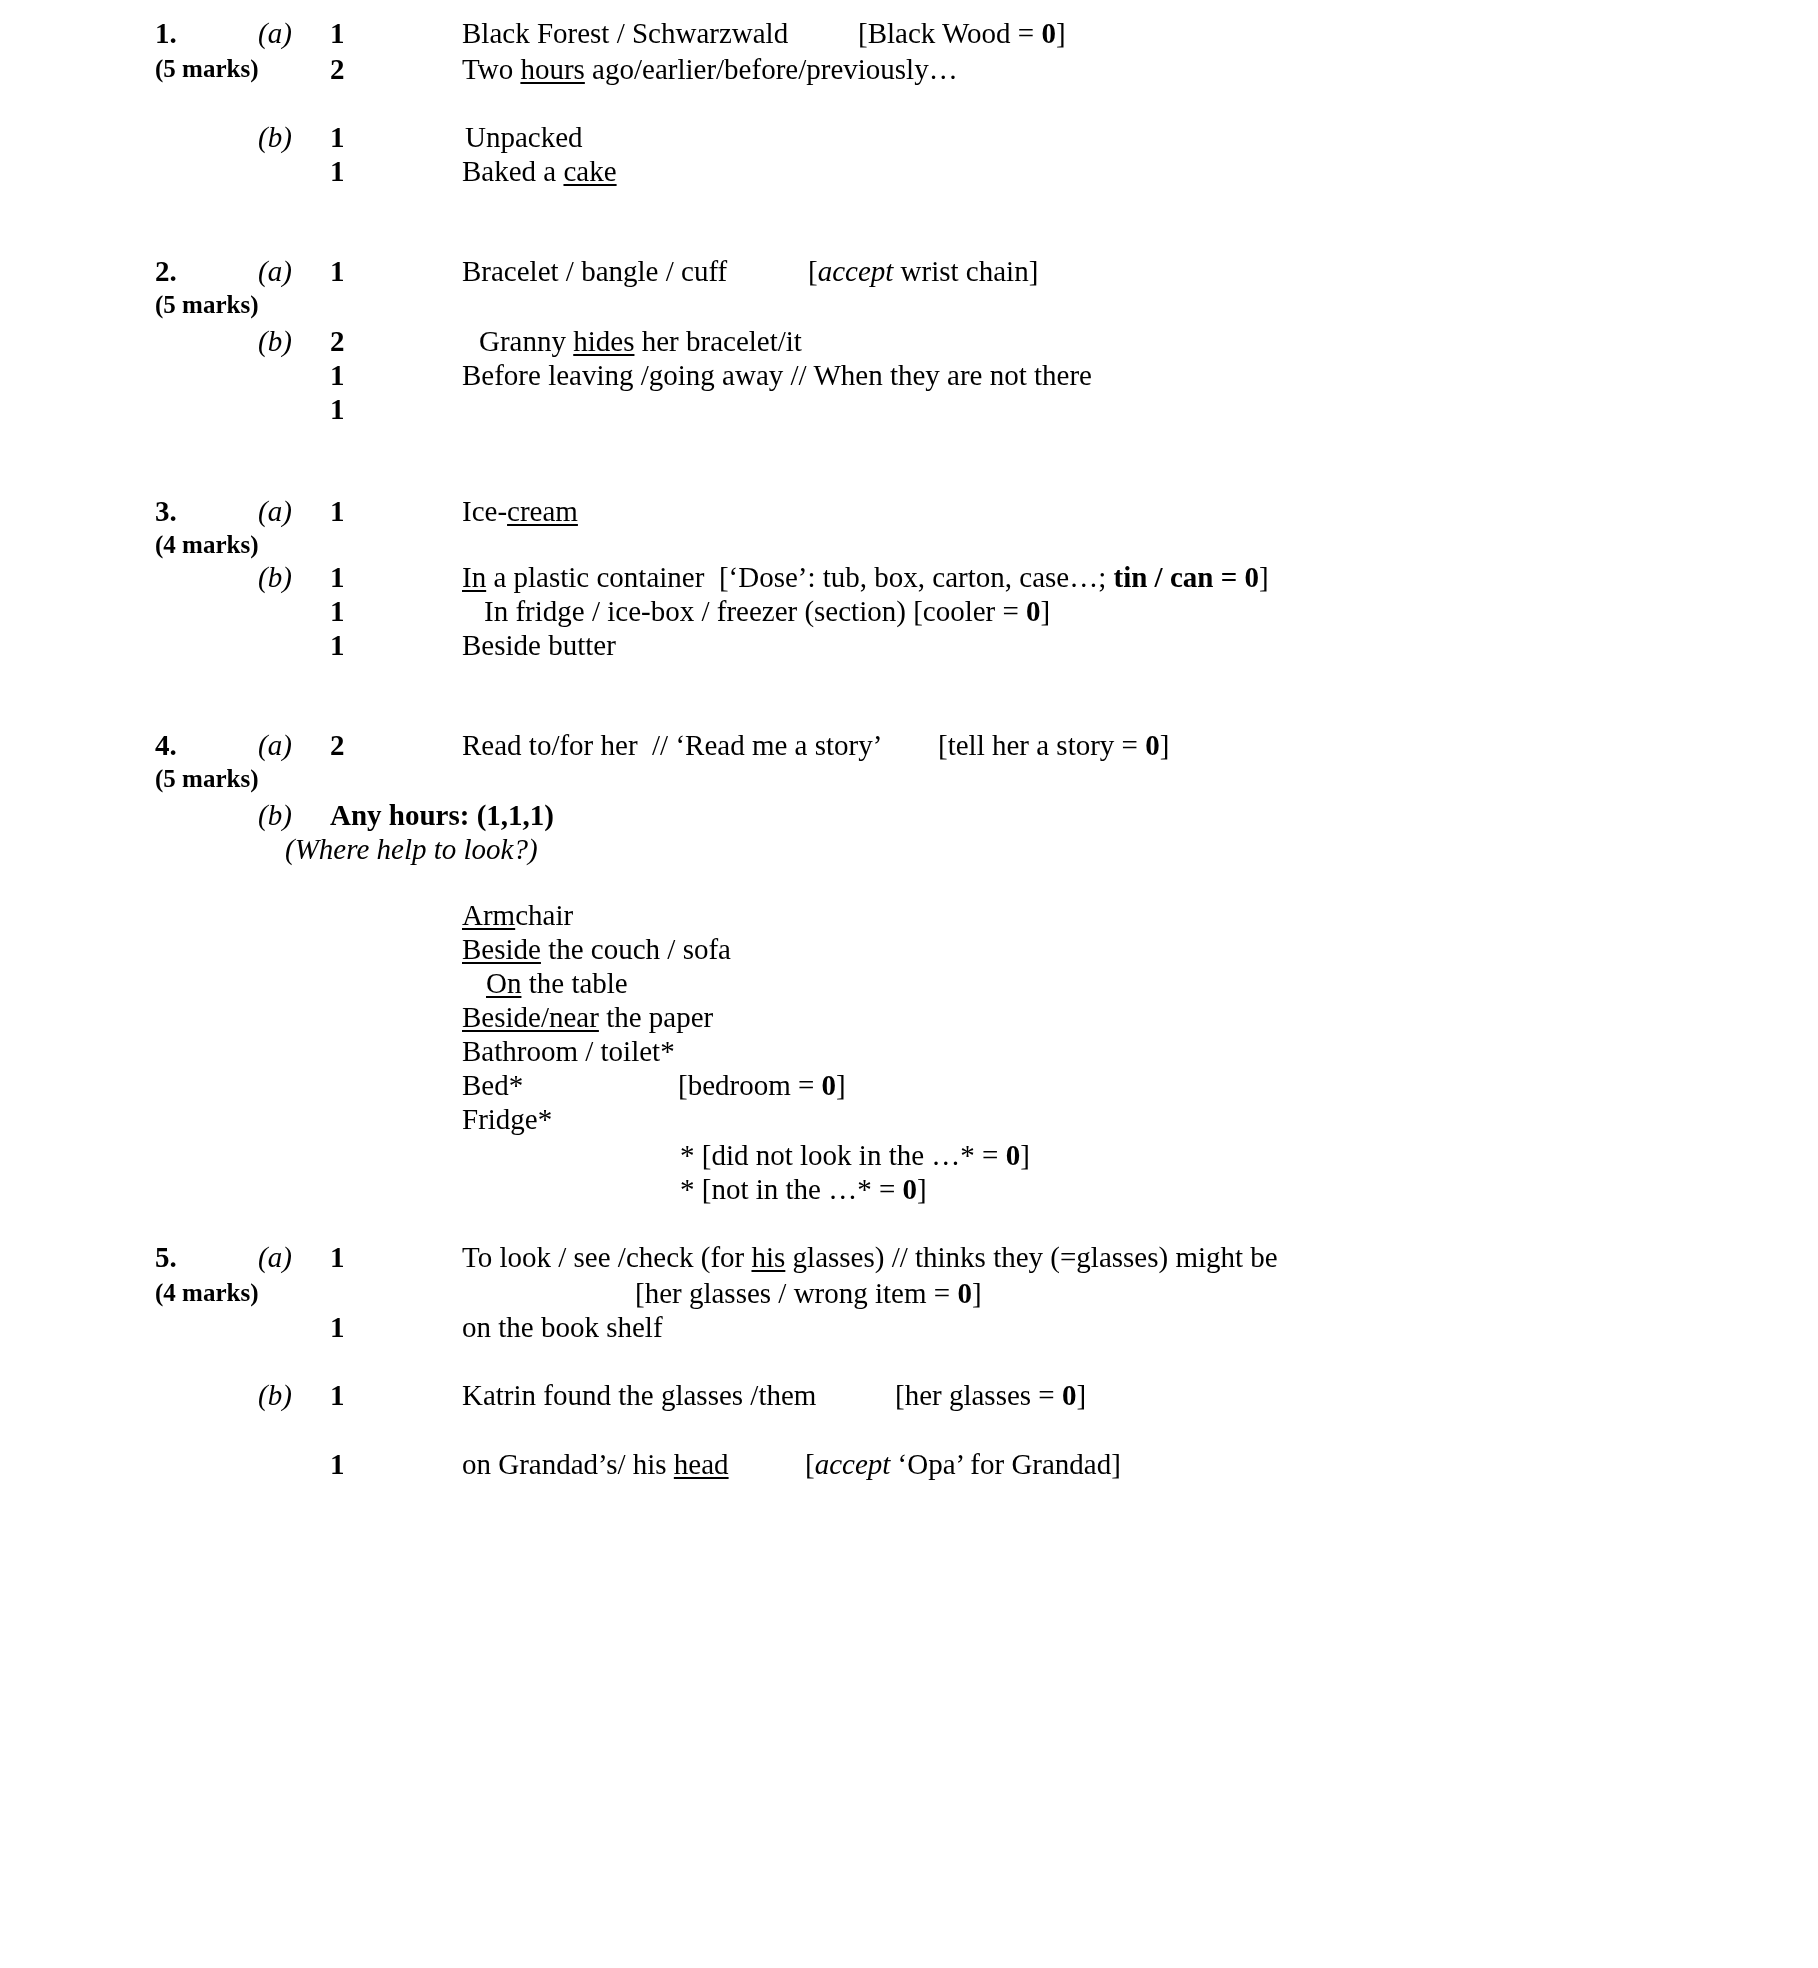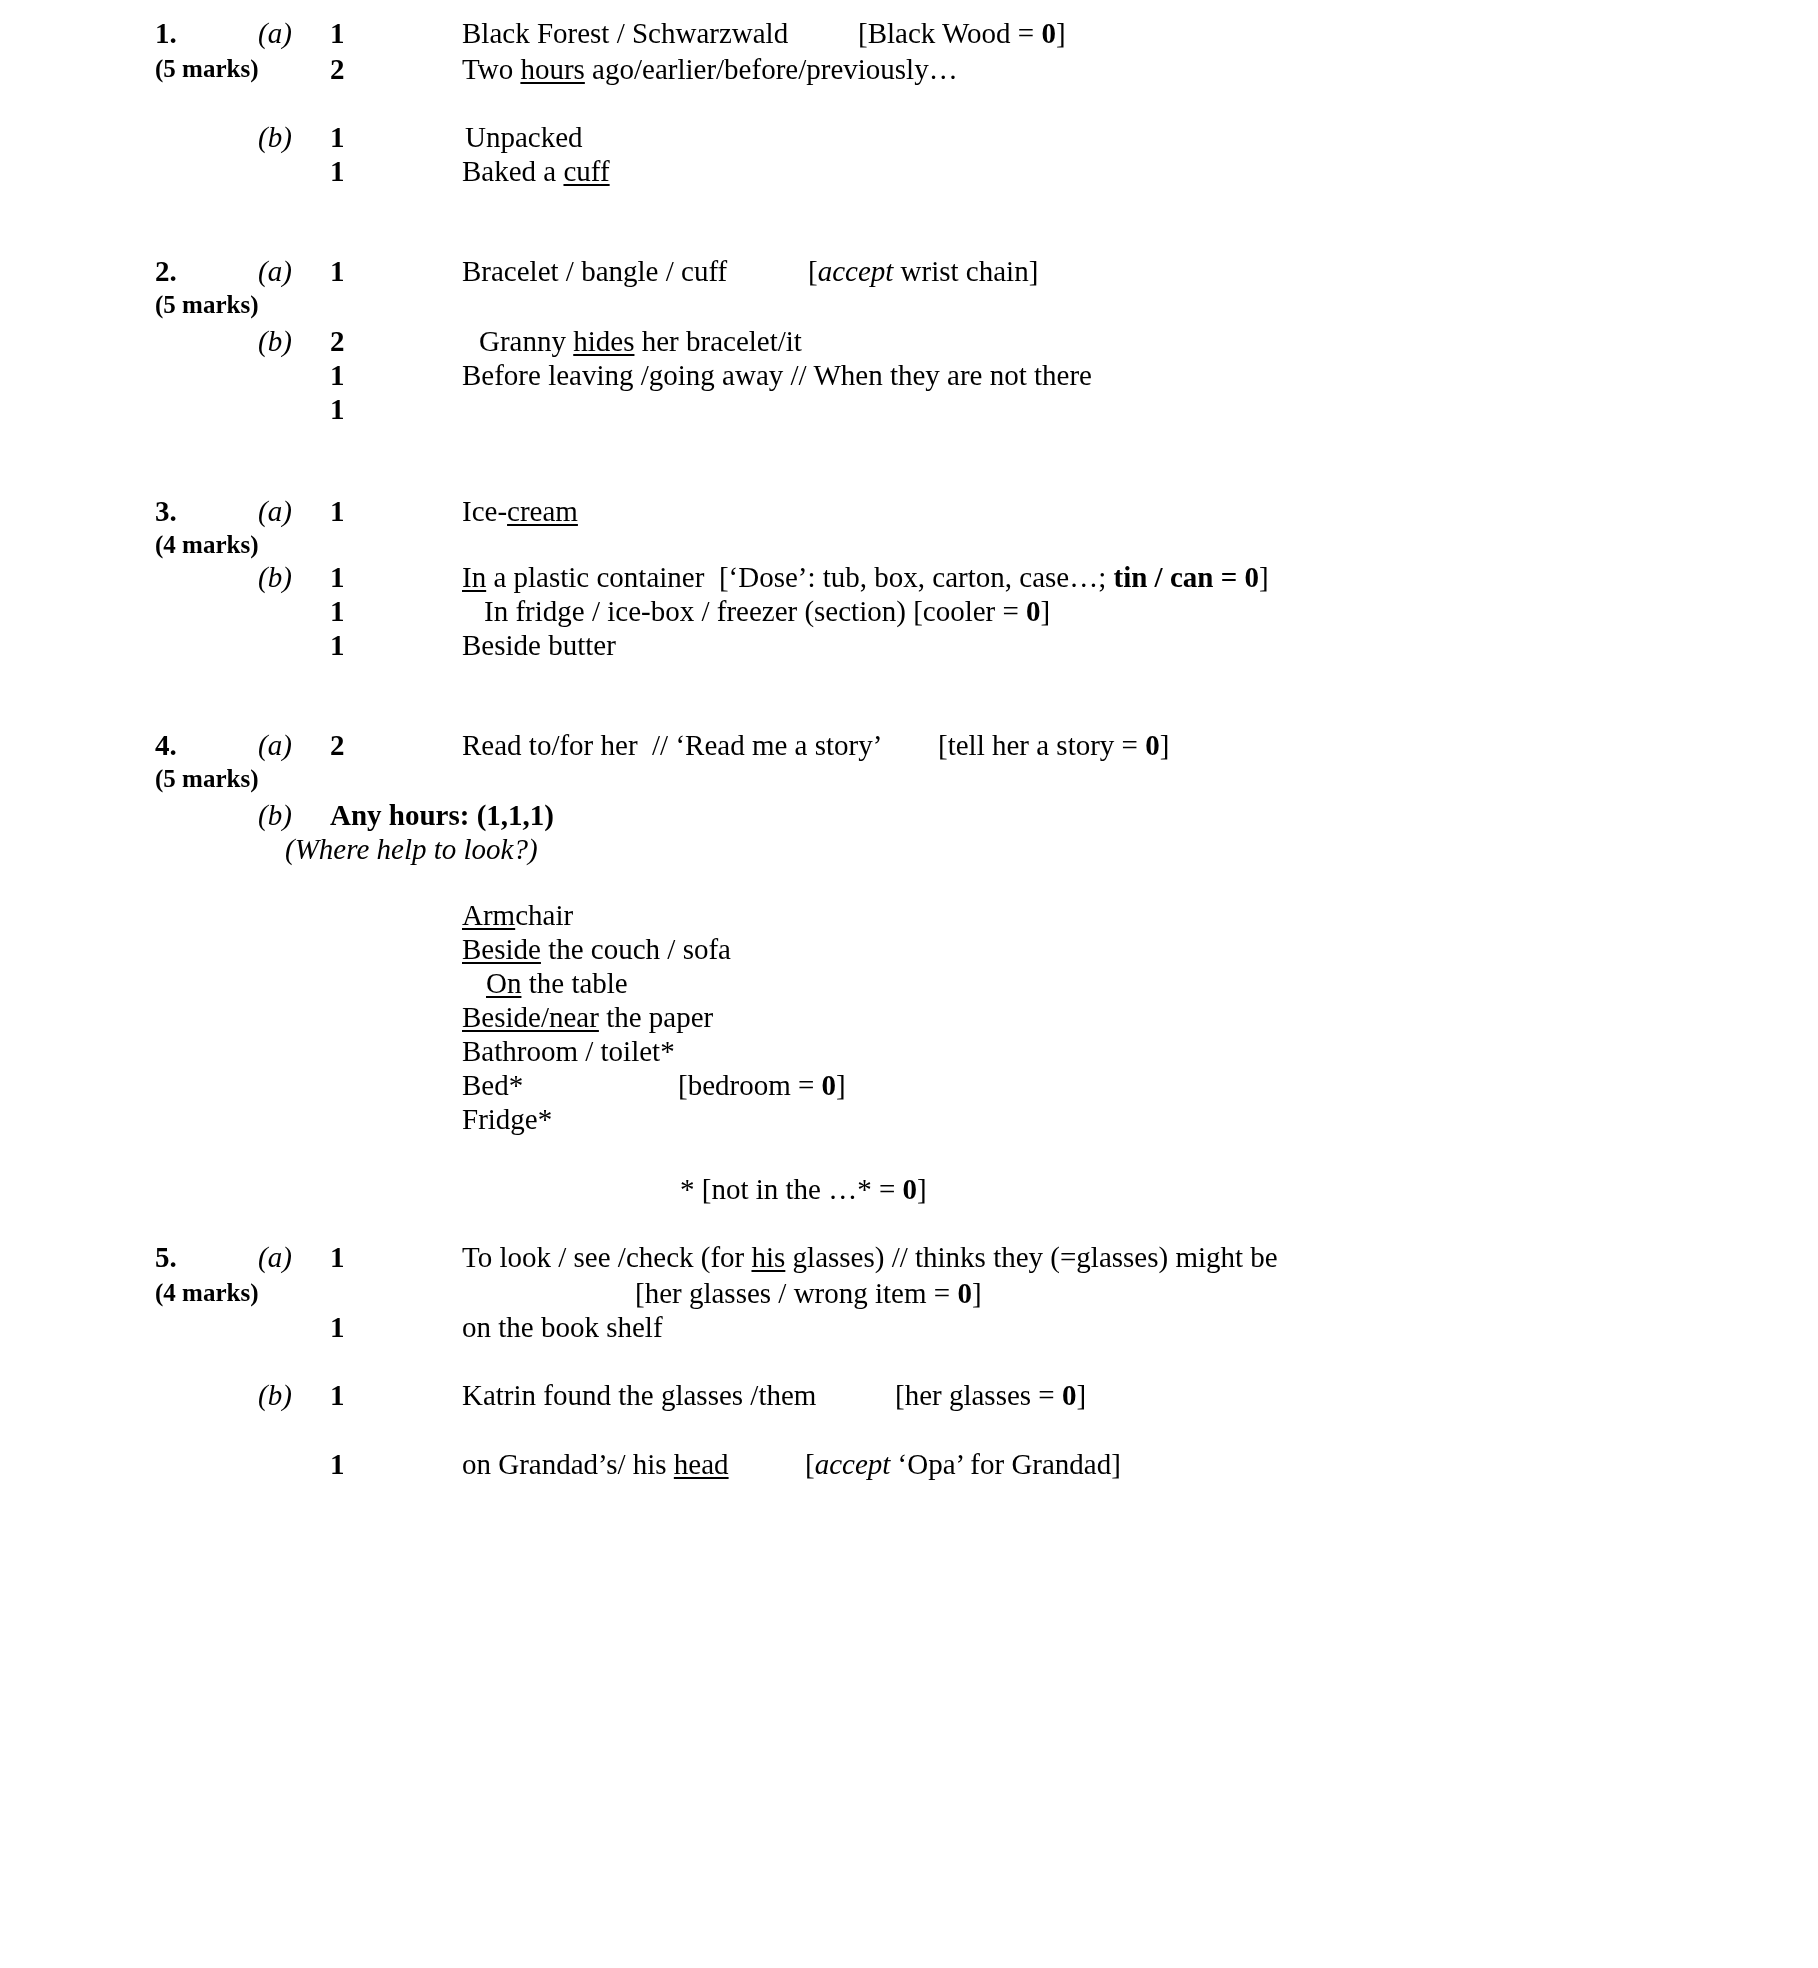--- a/index.html
+++ b/index.html
@@ -52,21 +52,21 @@
       <span class="cell" style="left: 330px;"><span class="b">2</span></span>
       <span class="cell" style="left: 462px;"><span>Two </span><span class="u">hours</span><span> ago/earlier/before/previously…</span></span>
     </div>
     <div class="line" style="top: 120px;">
       <span class="cell" style="left: 258px;"><span class="i">(b)</span></span>
       <span class="cell" style="left: 330px;"><span class="b">1</span></span>
       <span class="cell" style="left: 465px;"><span>Unpacked</span></span>
     </div>
     <div class="line" style="top: 154px;">
       <span class="cell" style="left: 330px;"><span class="b">1</span></span>
-      <span class="cell" style="left: 462px;"><span>Baked a </span><span class="u">cuff</span></span>
+      <span class="cell" style="left: 462px;"><span>Baked a </span><span class="u">cake</span></span>
     </div>
     <div class="line" style="top: 254px;">
       <span class="cell" style="left: 155px;"><span class="b">2.</span></span>
       <span class="cell" style="left: 258px;"><span class="i">(a)</span></span>
       <span class="cell" style="left: 330px;"><span class="b">1</span></span>
       <span class="cell" style="left: 462px;"><span>Bracelet / bangle / cuff</span></span>
       <span class="cell" style="left: 808px;"><span>[</span><span class="i">accept</span><span> wrist chain]</span></span>
     </div>
     <div class="line" style="top: 288px;">
       <span class="cell small" style="left: 155px;"><span class="b">(5 marks)</span></span>
@@ -137,20 +137,23 @@
     <div class="line" style="top: 1034px;">
       <span class="cell" style="left: 462px;"><span>Bathroom / toilet*</span></span>
     </div>
     <div class="line" style="top: 1068px;">
       <span class="cell" style="left: 462px;"><span>Bed*</span></span>
       <span class="cell" style="left: 678px;"><span>[bedroom = </span><span class="b">0</span><span>]</span></span>
     </div>
     <div class="line" style="top: 1102px;">
       <span class="cell" style="left: 462px;"><span>Fridge*</span></span>
     </div>
+    <div class="line" style="top: 1138px;">
+      <span class="cell" style="left: 680px;"><span>* [did not look in the …* = </span><span class="b">0</span><span>]</span></span>
+    </div>
     <div class="line" style="top: 1172px;">
       <span class="cell" style="left: 680px;"><span>* [not in the …* = </span><span class="b">0</span><span>]</span></span>
     </div>
     <div class="line" style="top: 1240px;">
       <span class="cell" style="left: 155px;"><span class="b">5.</span></span>
       <span class="cell" style="left: 258px;"><span class="i">(a)</span></span>
       <span class="cell" style="left: 330px;"><span class="b">1</span></span>
       <span class="cell" style="left: 462px;"><span>To look / see /check (for </span><span class="u">his</span><span> glasses) // thinks they (=glasses) might be</span></span>
     </div>
     <div class="line" style="top: 1276px;">

